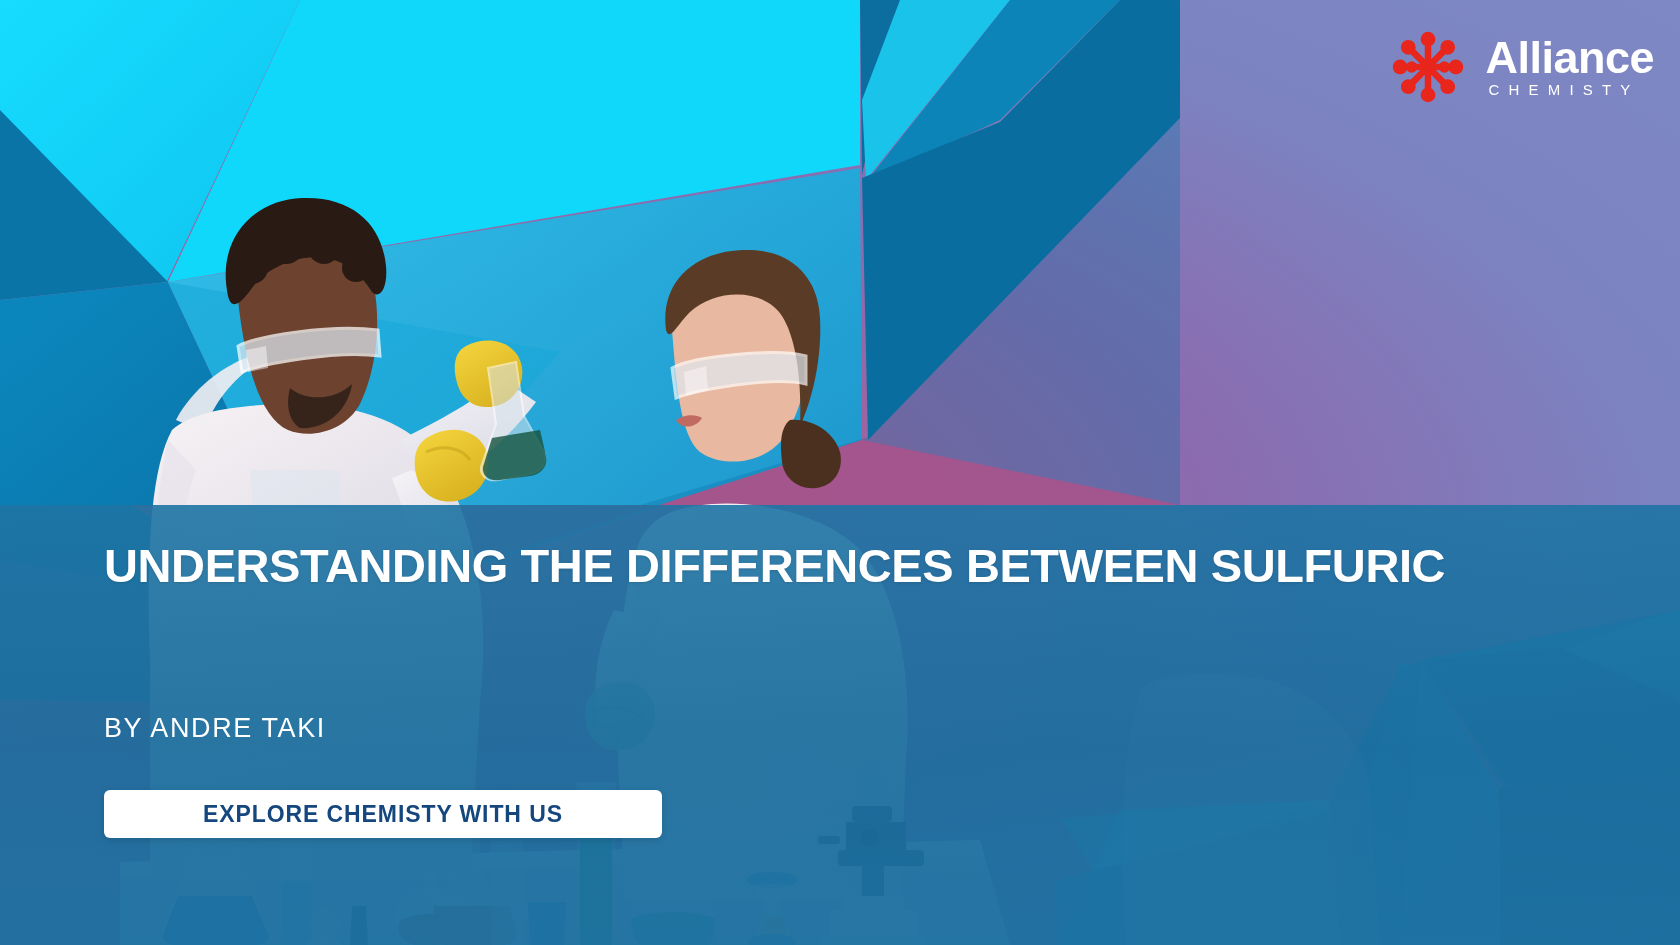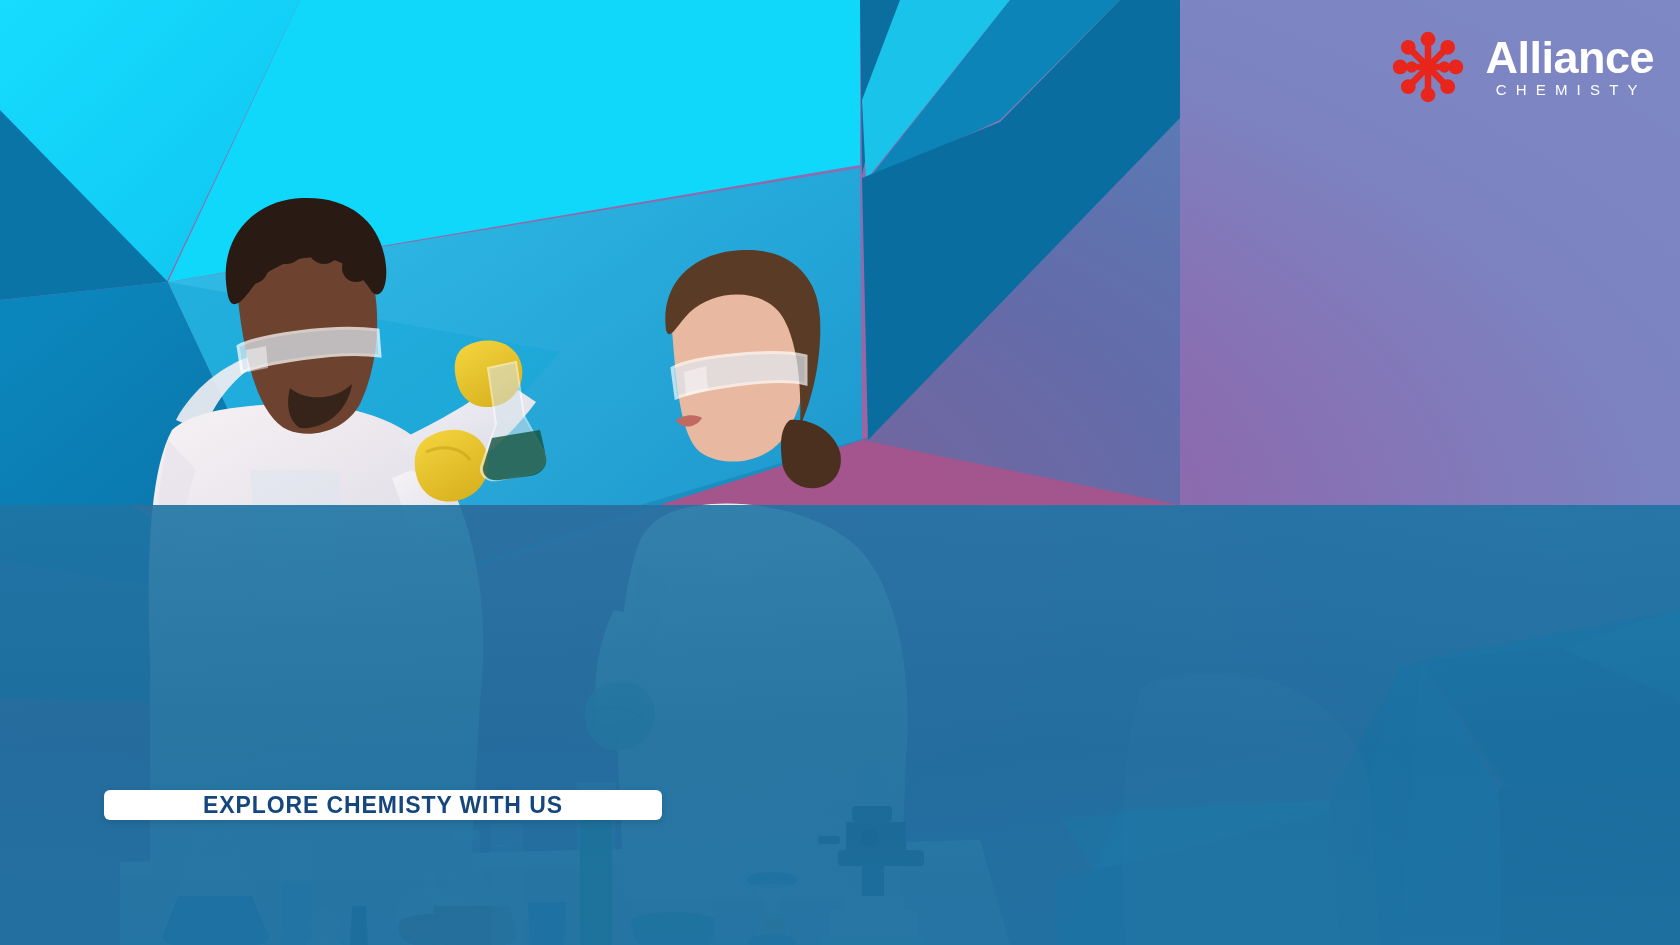--- a/index.html
+++ b/index.html
@@ -53,21 +53,21 @@
     position:absolute; left:104px; top:713px;
     color:#ffffff;
     font-size:27px;
     letter-spacing:1.6px;
     font-weight:400;
     text-transform:uppercase;
   }
 
   .cta {
     position:absolute; left:104px; top:790px;
-    width:558px; height:30px;
+    width:558px; height:48px;
     background:#ffffff;
     border-radius:6px;
     display:flex; align-items:center; justify-content:center;
     box-shadow:0 2px 7px rgba(0,0,0,.14);
     cursor:pointer;
     border:none;
   }
   .cta span {
     color:#15477e;
     font-size:23px;
@@ -76,21 +76,21 @@
     text-transform:uppercase;
     font-family:"Liberation Sans", sans-serif;
   }
 
   
   .brand {
     position:absolute; right:26px; top:26px;
     display:flex; align-items:center; gap:16px;
   }
   .brand-mark { width:82px; height:82px; flex:0 0 auto; }
-  .brand-text { display:flex; flex-direction:column;align-items:center; }
+  .brand-text { display:flex; flex-direction:column; }
   .brand-name {
     color:#ffffff; font-size:45px; font-weight:bold;
     line-height:46px; letter-spacing:-.5px;
   }
   .brand-sub {
     color:#ffffff; font-size:15px; font-weight:400;
     letter-spacing:9.2px; line-height:18px; padding-left:3px;
   }
 </style>
 </head>
@@ -318,22 +318,24 @@
         </g>
       </g>
     </svg>
   </div>
 
   <div class="band-solid"></div>
 
   <div class="content">
 
     <h1 class="headline">
+      <span class="l1">UNDERSTANDING THE DIFFERENCES BETWEEN SULFURIC</span>
     </h1>
 
+    <div class="byline">BY ANDRE TAKI</div>
 
     <button class="cta">
       <span>EXPLORE CHEMISTY WITH US</span>
     </button>
 
     <div class="brand">
       <div class="brand-mark">
         <svg viewBox="0 0 100 100" xmlns="http://www.w3.org/2000/svg">
           <g fill="#e8261c">
 

